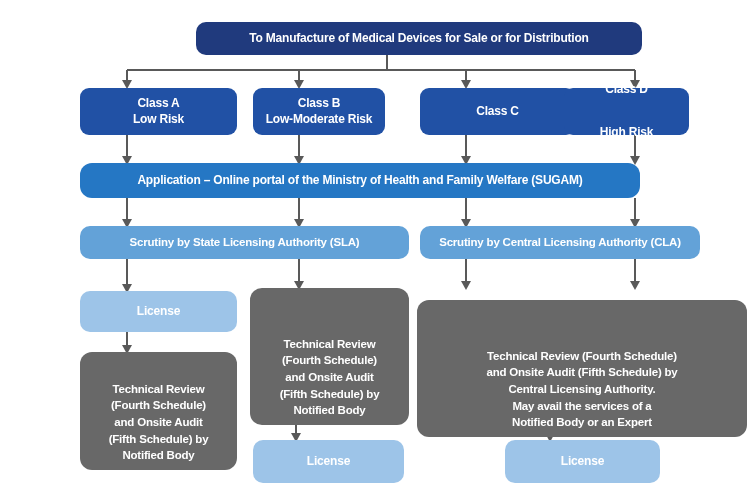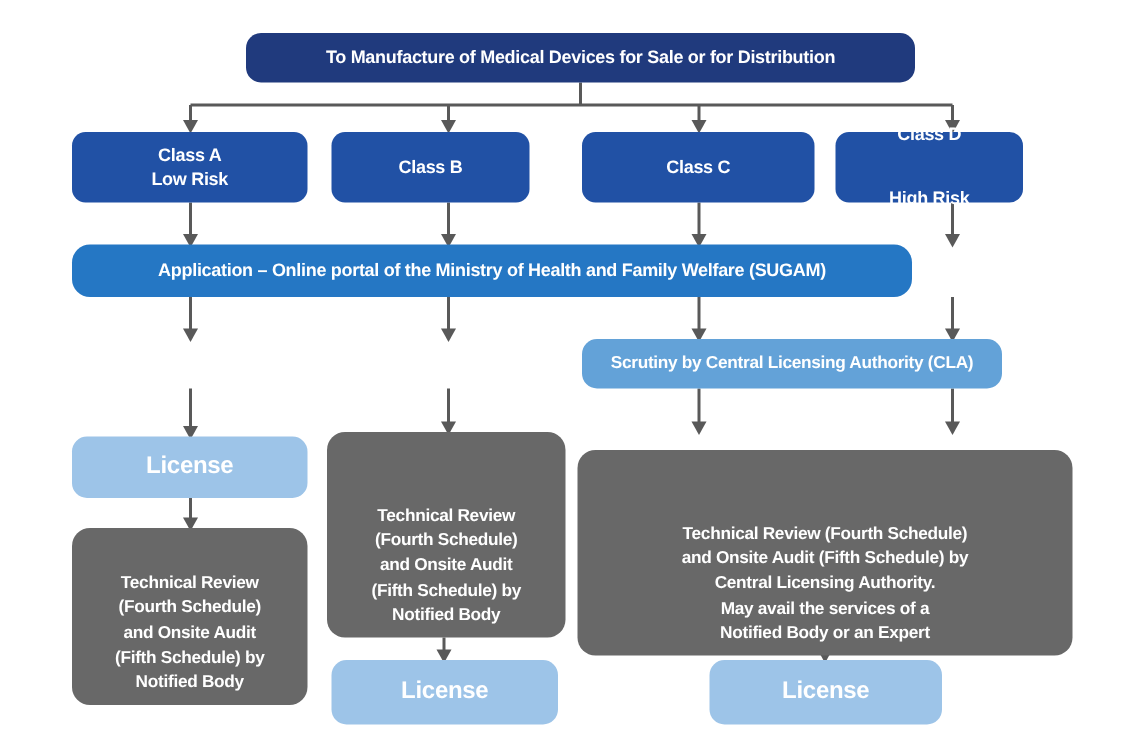--- a/index.html
+++ b/index.html
@@ -22,45 +22,46 @@
     font-weight: bold;
     display: flex;
     flex-direction: column;
     align-items: center;
     justify-content: center;
     text-align: center;
     letter-spacing: -0.2px;
     line-height: 1.3;
     white-space: pre-line;
     z-index: 2;
+    margin-left: 32px;
   }
   .root-box {
     left: 164px; top: 22px; width: 446px; height: 33px;
     background: #203A7D; border-radius: 10px; font-size: 12px;
   }
   .class-box {
     top: 88px; height: 47px;
     background: #2151A5; border-radius: 9px; font-size: 12px;
   }
   .class-a { left: 48px;  width: 157px; }
   .class-b { left: 221px; width: 132px; }
   .class-c { left: 388px; width: 155px; }
-  .class-d { left: 557px; width: 125px; gap: 27px; }
+  .class-d { left: 532px; width: 125px; gap: 27px; }
   .application-box {
     left: 48px; top: 163px; width: 560px; height: 35px;
     background: #2577C4; border-radius: 12px; font-size: 12px;
   }
   .scrutiny-box {
     top: 226px; height: 33px;
     background: #63A2D8; border-radius: 10px; font-size: 11.5px;
   }
   .scrutiny-sla { left: 48px;  width: 329px; }
   .scrutiny-cla { left: 388px; width: 280px; }
   .license-box {
-    background: #9DC4E8; border-radius: 10px; font-size: 16px;
+    background: #9DC4E8; border-radius: 10px; font-size: 12px;
   }
   .license-a  { left: 48px;  top: 291px; width: 157px; height: 41px; }
   .license-b  { left: 221px; top: 440px; width: 151px; height: 43px; }
   .license-cd { left: 473px; top: 440px; width: 155px; height: 43px; }
   .review-box {
     background: #686868; border-radius: 12px; font-size: 11.5px;
     line-height: 1.45; padding: 6px; justify-content: flex-end;
   }
   .review-a  { left: 48px;  top: 352px; width: 157px; height: 118px; }
   .review-b  { left: 218px; top: 288px; width: 159px; height: 137px; }
@@ -136,33 +137,37 @@
   <div class="box root-box">
     <span>To Manufacture of Medical Devices for Sale or for Distribution</span>
   </div>
 
   <div class="box class-box class-a">
     <span>Class A</span>
     <span>Low Risk</span>
   </div>
   <div class="box class-box class-b">
     <span>Class B</span>
+    <span>Low-Moderate Risk</span>
   </div>
   <div class="box class-box class-c">
     <span>Class C</span>
   </div>
   <div class="box class-box class-d">
     <span>Class D</span>
     <span>High Risk</span>
   </div>
 
   <div class="box application-box">
     <span>Application – Online portal of the Ministry of Health and Family Welfare (SUGAM)</span>
   </div>
 
+  <div class="box scrutiny-box scrutiny-sla">
+    <span>Scrutiny by State Licensing Authority (SLA)</span>
+  </div>
   <div class="box scrutiny-box scrutiny-cla">
     <span>Scrutiny by Central Licensing Authority (CLA)</span>
   </div>
 
   <div class="box license-box license-a">
     <span>License</span>
   </div>
   <div class="box review-box review-a">
     <span>Technical Review
 (Fourth Schedule)

